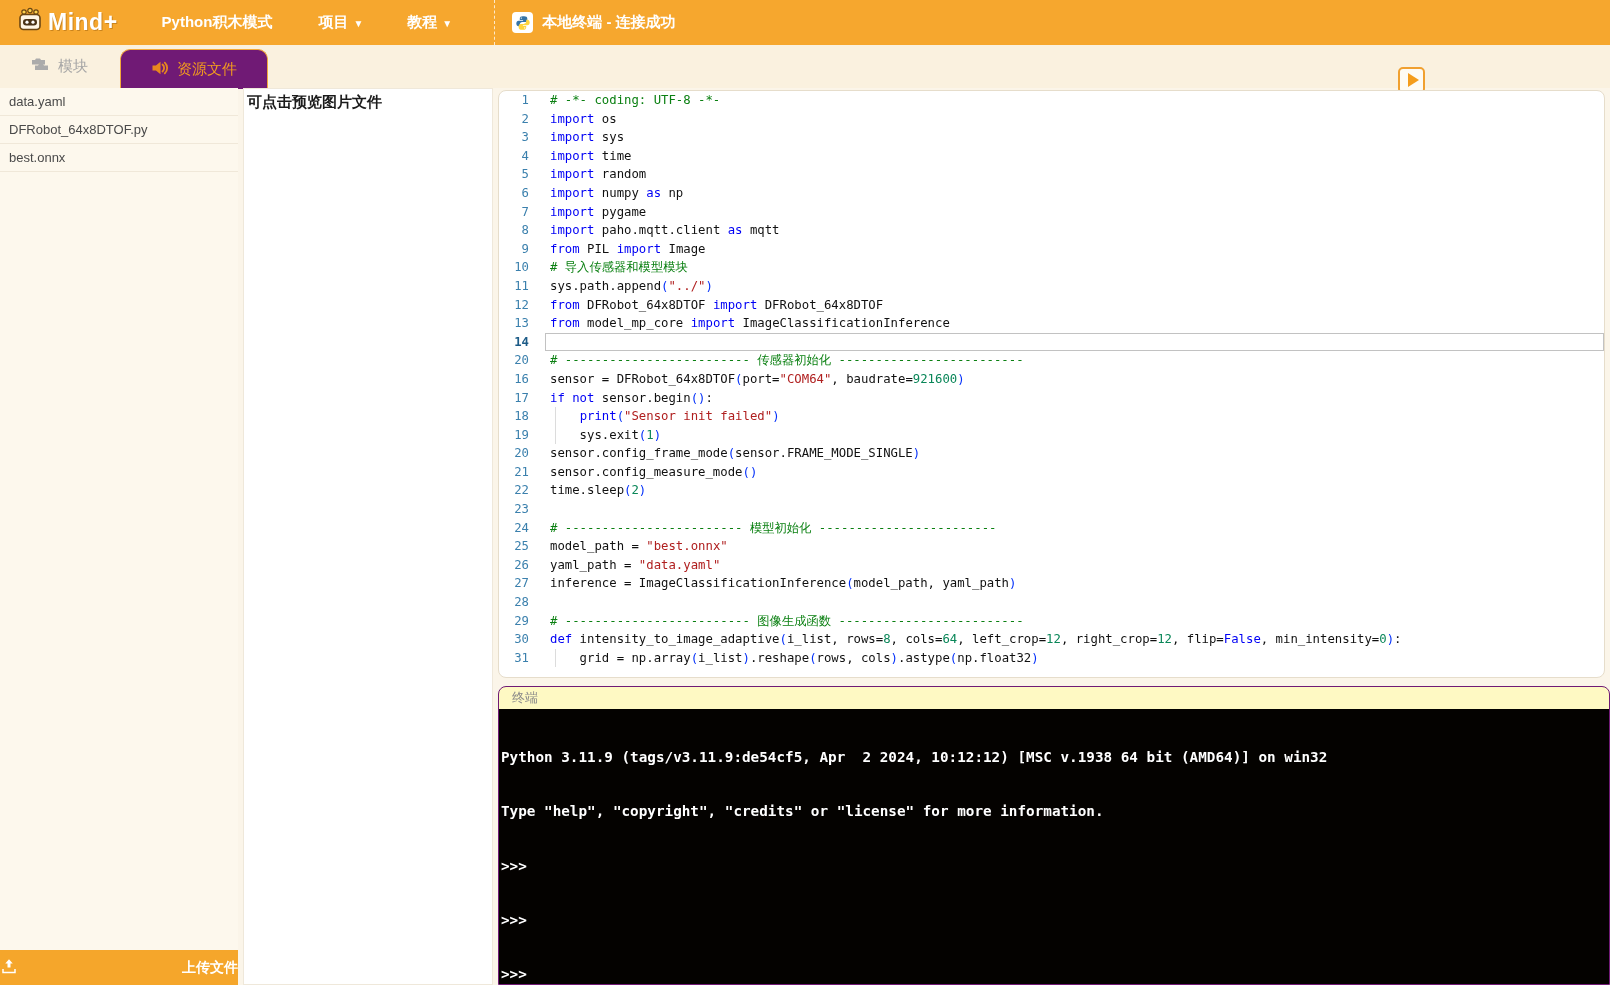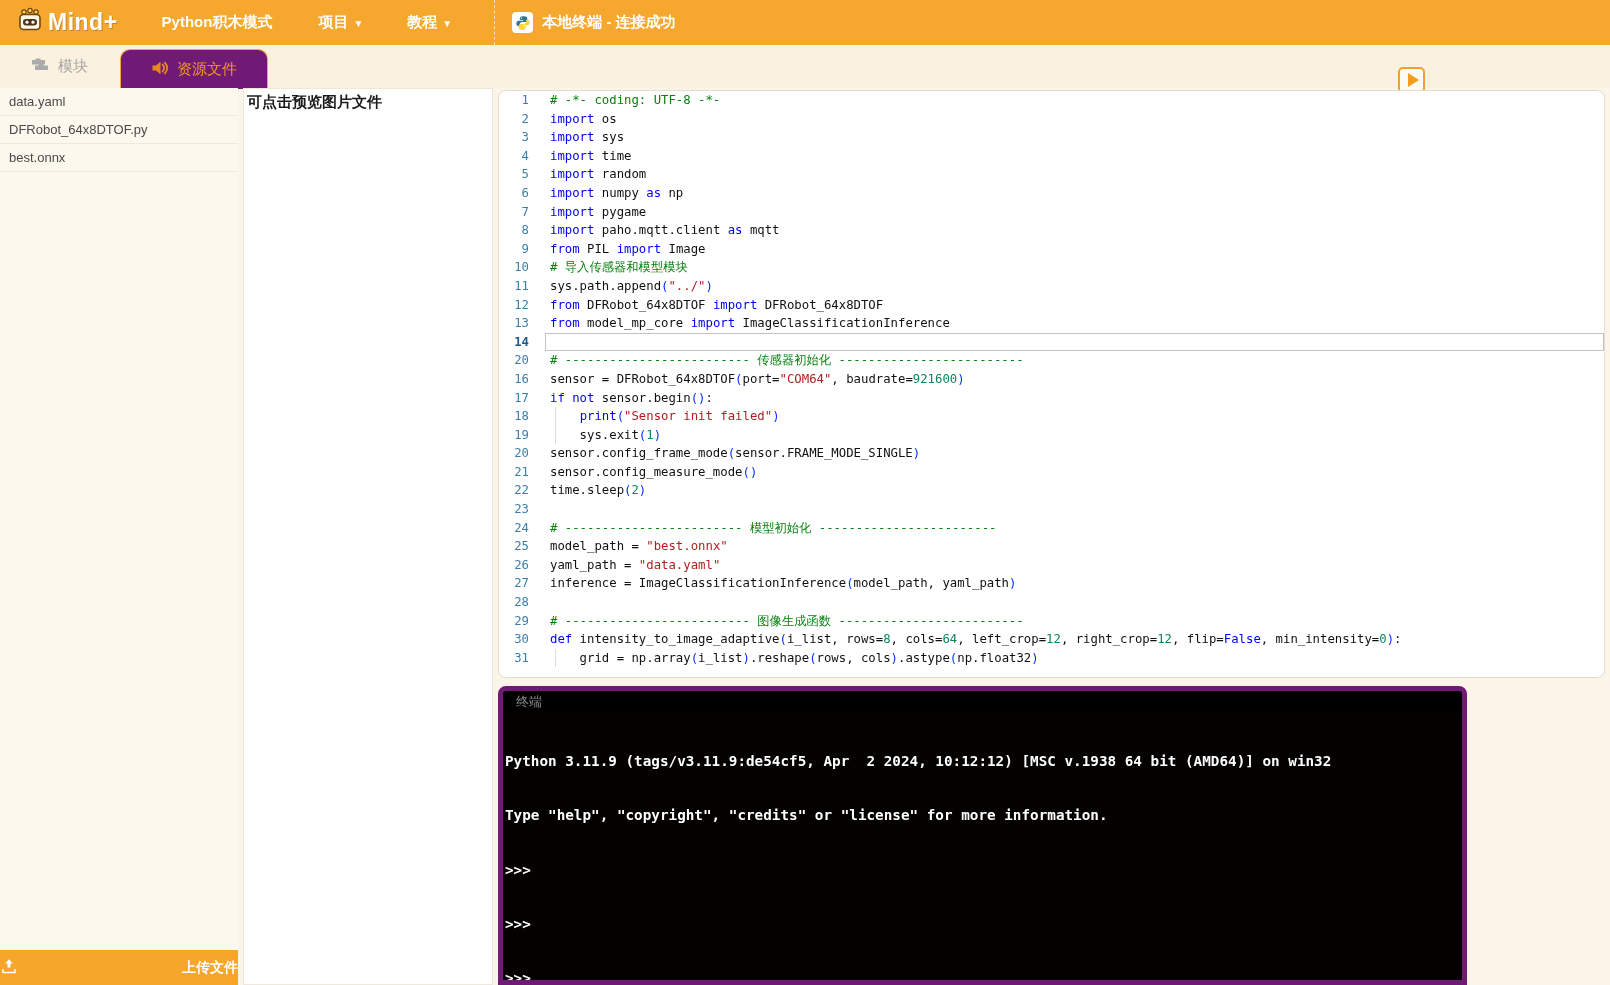--- a/index.html
+++ b/index.html
@@ -63,22 +63,22 @@
                       border:1px solid #C2C2C2; }
   .iguide { position:absolute; left:56px; top:0; bottom:0; width:1px; background:#DCDCDC; }
   .kw  { color:#0000F5; }
   .com { color:#0B8012; }
   .str { color:#B02020; }
   .num { color:#098658; }
   .p   { color:#0431FA; }
   .pln { color:#111; }
 
   
-  .terminal { position:absolute; left:498px; top:686px; width:969px; height:299px;
-              background:#000000; border:5px solid #701a75; border-radius:8px 8px 0 0; overflow:hidden; }
+  .terminal { position:absolute; left:498px; top:686px; width:1112px; height:299px;
+              background:#fef9c3; border:1px solid #701a75; border-radius:8px 8px 0 0; overflow:hidden; }
   .term-header { height:22px; line-height:22px; padding-left:13px; font-size:13px; color:#8A8A8A; }
   .term-body { position:absolute; left:0; top:22px; right:0; bottom:0; background:#040200;
                font-family:"DejaVu Sans Mono", monospace; font-size:14.3px; font-weight:bold;
                color:#FFFFFF; padding:2px 0 0 2px; }
   .tline { height:16.3px; line-height:16.3px; white-space:pre;margin-top:38px; }
   .tcursor { display:inline-block; width:9px; height:14px; border:2px solid #fff;
              margin-left:2px; vertical-align:-2px; }
 </style>
 </head>
 <body>

